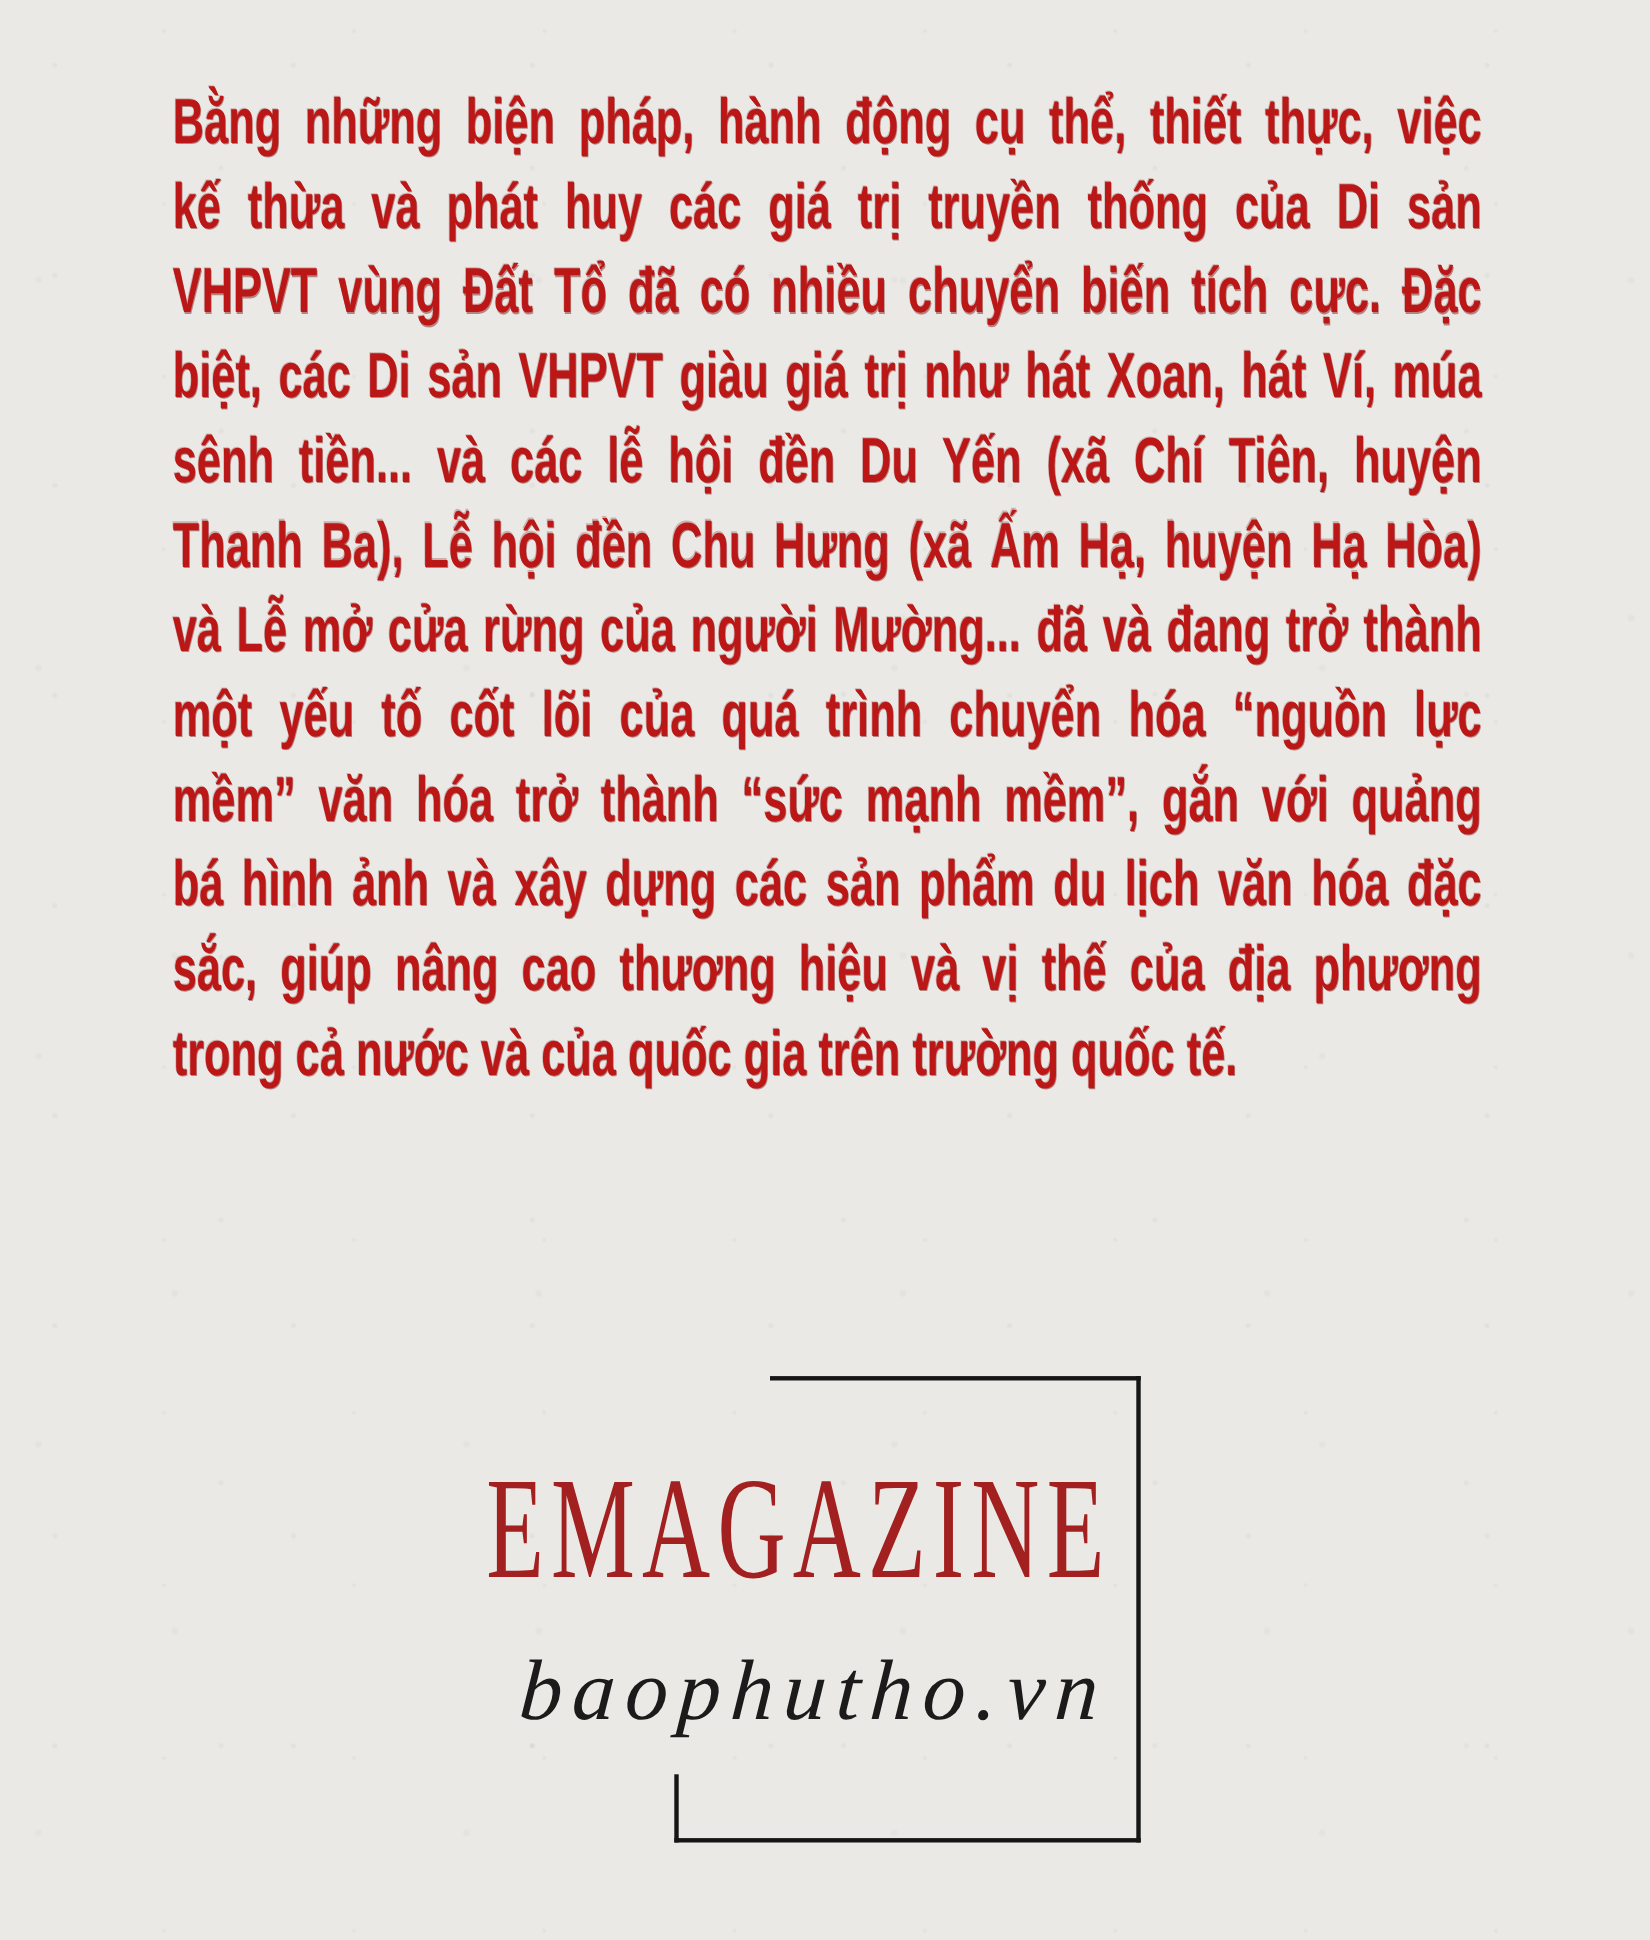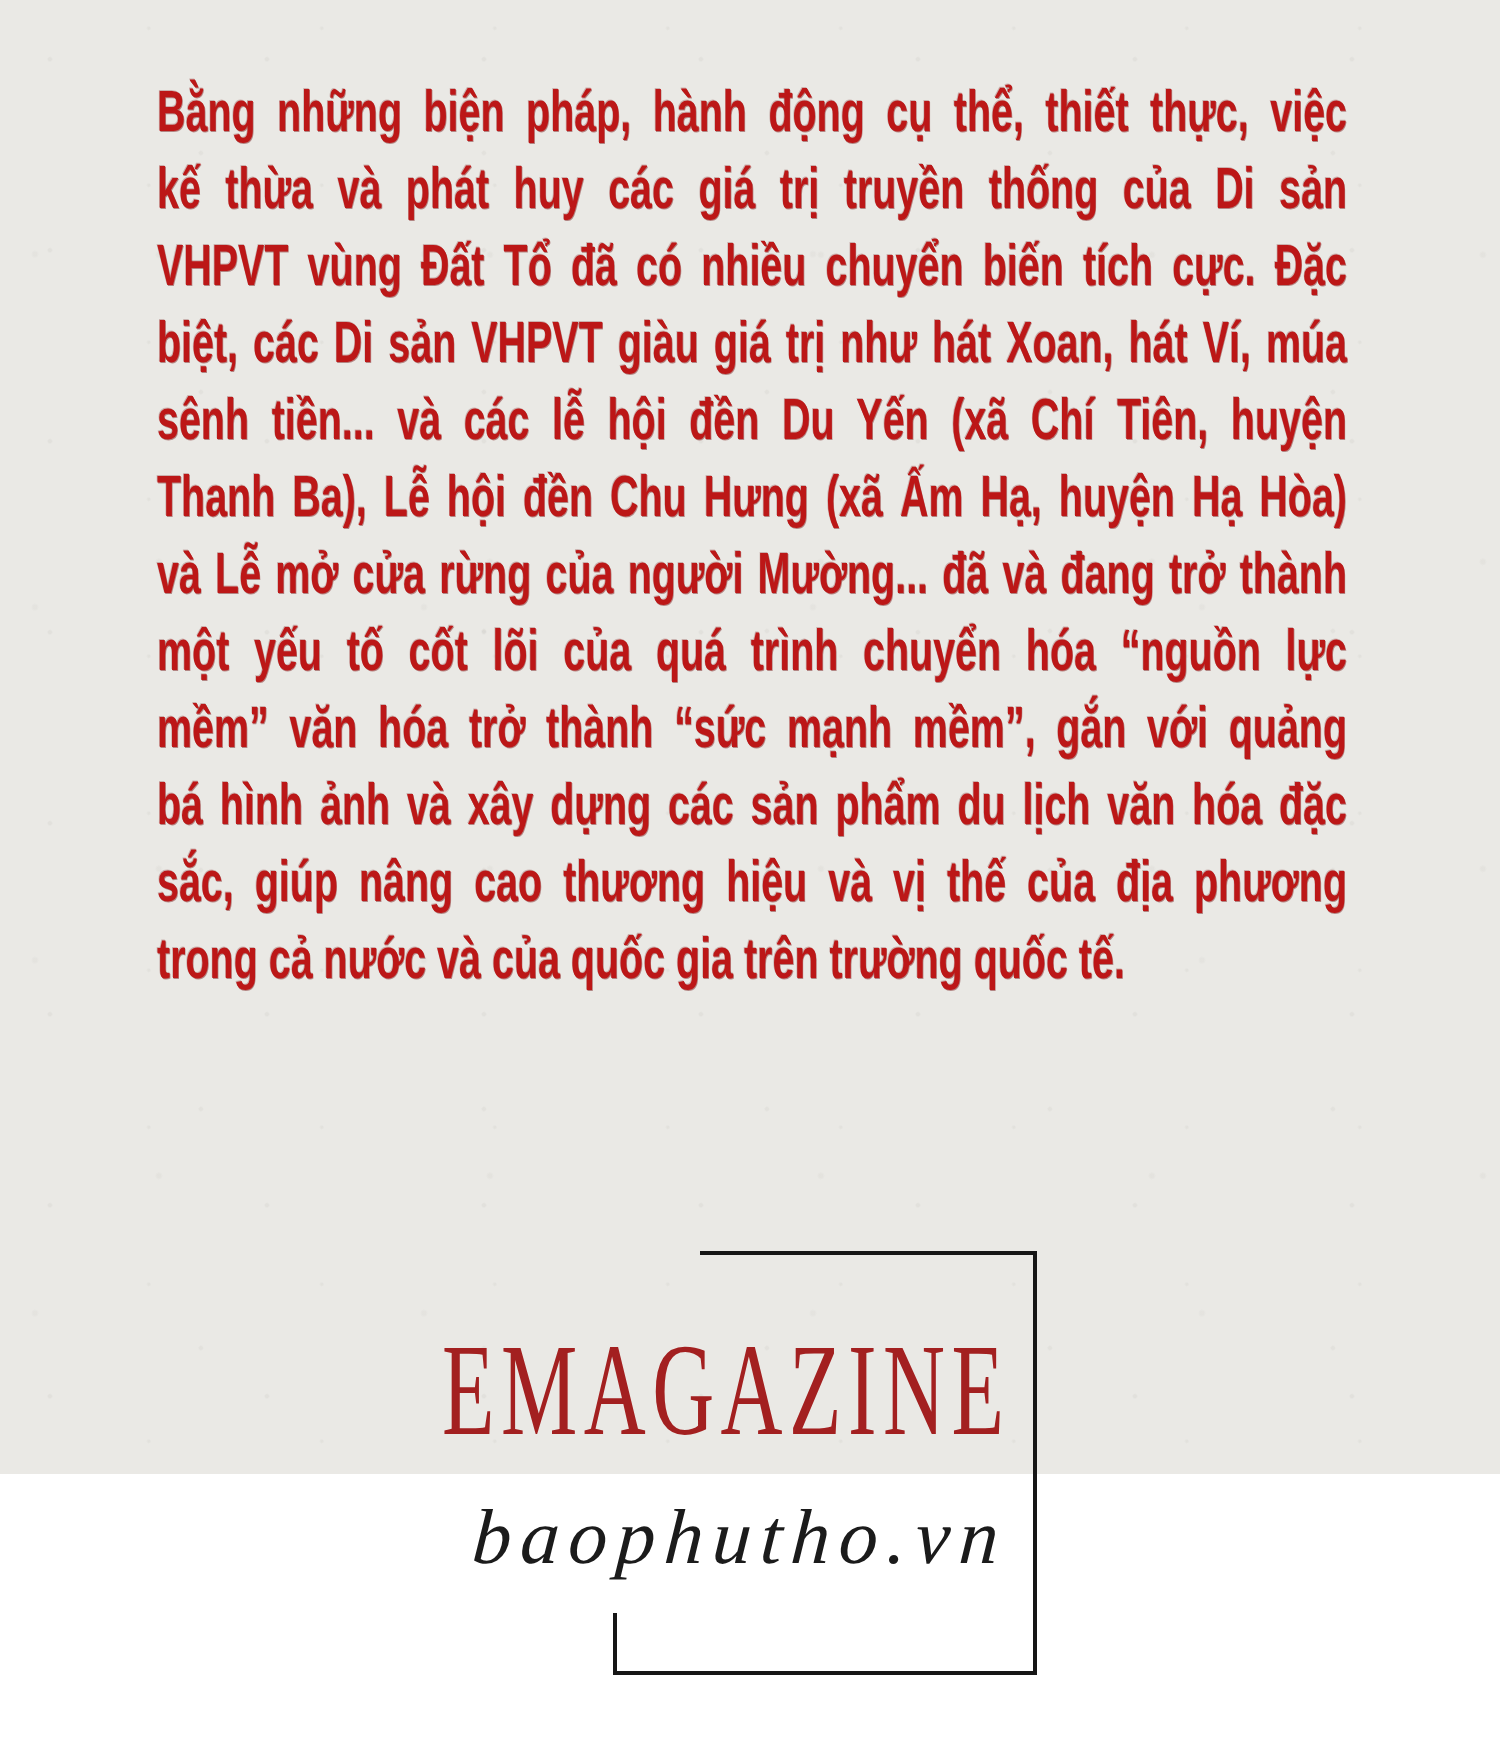--- a/index.html
+++ b/index.html
@@ -3,21 +3,21 @@
 <meta charset="utf-8">
 <style>
   html,body{margin:0;padding:0;}
   body{
     width:1500px;height:1764px;
     font-family:"Liberation Sans",sans-serif;
     overflow:hidden;
   }
   .page{
     position:relative;
-    width:1500px;height:1474px;
+    width:1500px;height:1764px;
     background-color:#eae9e5;
     background-image:
       radial-gradient(circle at 23% 31%, rgba(90,85,75,.055) 1.5px, transparent 3px),
       radial-gradient(circle at 71% 64%, rgba(90,85,75,.05) 1.5px, transparent 3px),
       radial-gradient(circle at 48% 83%, rgba(90,85,75,.045) 2px, transparent 4px),
       radial-gradient(circle at 86% 18%, rgba(90,85,75,.05) 1px, transparent 2.5px),
       radial-gradient(circle at 9% 72%, rgba(90,85,75,.04) 2px, transparent 4px);
     background-size:217px 191px, 283px 239px, 331px 307px, 173px 157px, 389px 353px;
   }
   

